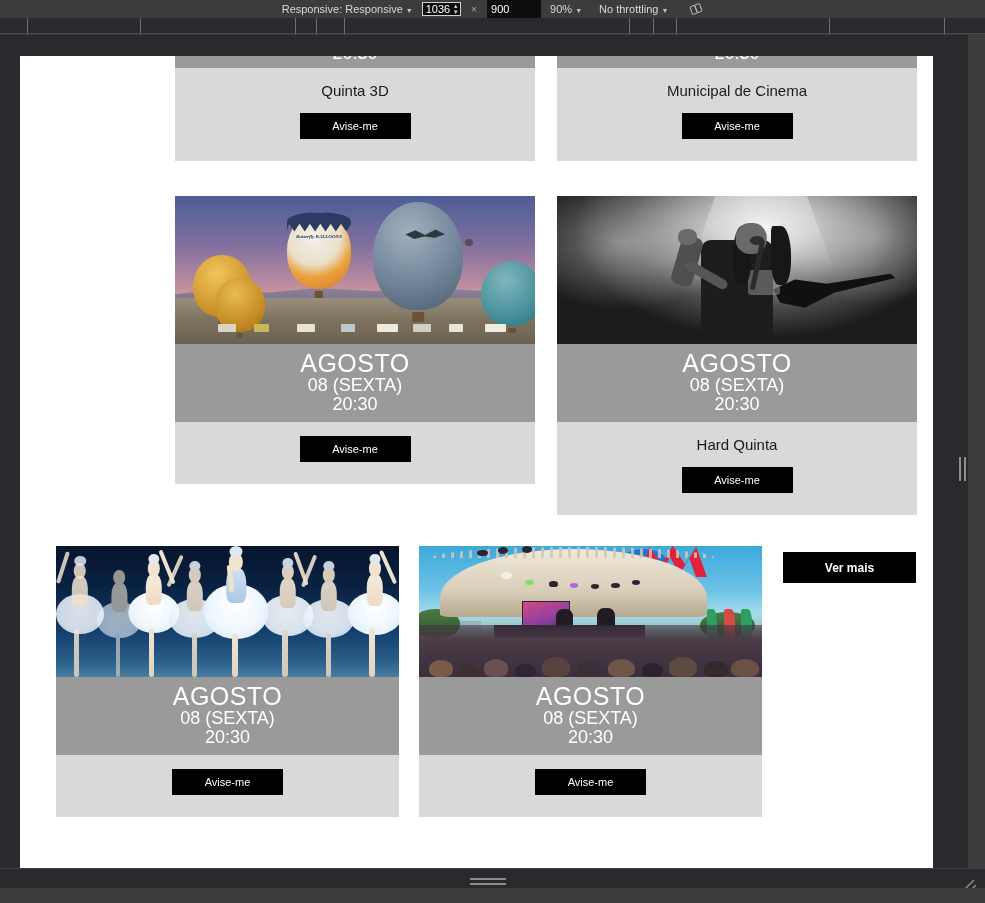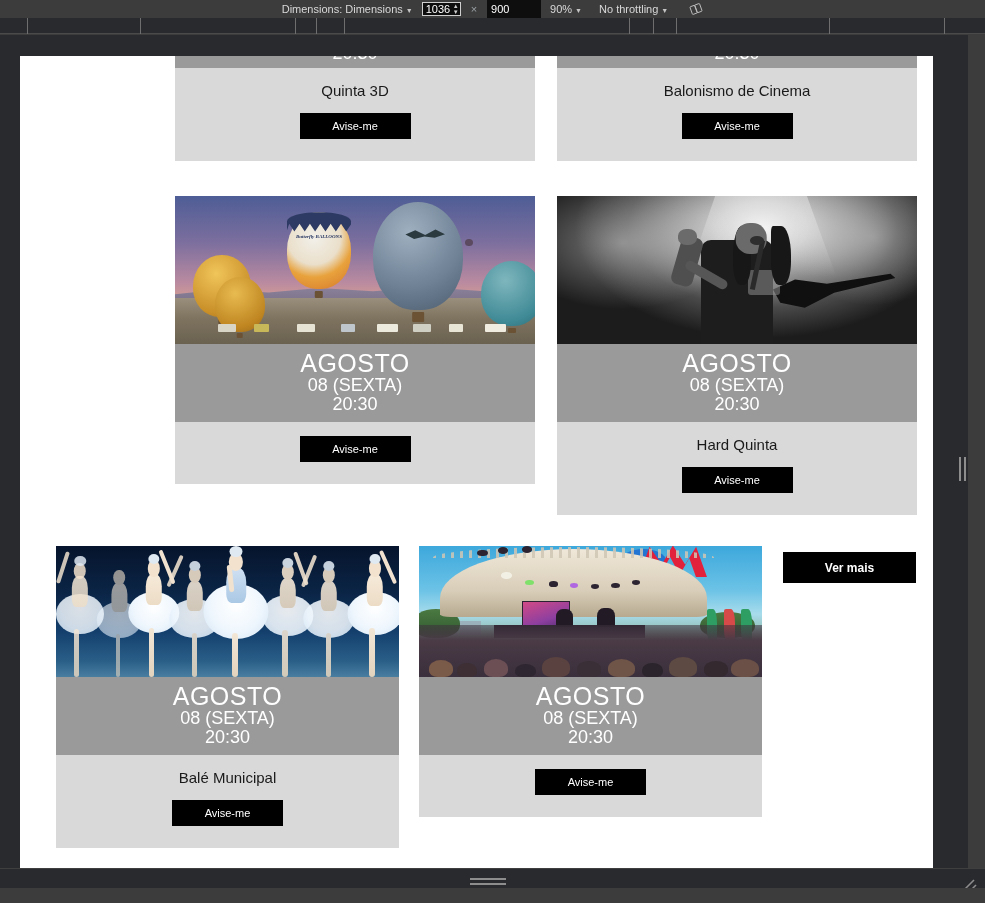--- a/index.html
+++ b/index.html
@@ -264,21 +264,21 @@
     position: absolute; left: 0; top: 0; width: 30px; height: 833px;
     background: #292a2d;
   }
 </style>
 </head>
 <body>
 
 <div class="devtools-toolbar">
 
   <div class="tb-item">
-    <span>Dimensions: Dimensions</span>
+    <span>Responsive: Responsive</span>
     <span class="caret">▼</span>
   </div>
 
   <div class="dim-input-wrap">
     <input type="text" value="1036" style="">
     <span class="spinner">
       <span>▲</span>
       <span>▼</span>
     </span>
   </div>
@@ -327,21 +327,21 @@
       </div>
       <div class="card-title">Quinta 3D</div>
       <button class="btn-avise">Avise-me</button>
       <div style="height:22px"></div>
     </div>
 
     <div class="card" id="card-cinema">
       <div class="cut-band">
         <span class="d-time">20:30</span>
       </div>
-      <div class="card-title">Balonismo de Cinema</div>
+      <div class="card-title">Municipal de Cinema</div>
       <button class="btn-avise">Avise-me</button>
       <div style="height:22px"></div>
     </div>
 
     <div class="card" id="card-balonismo">
       <div class="card-photo" style="height:148px">
         <div class="ph balloons">
           <div class="b-hill"></div>
           <div class="b-ground"></div>
           <div class="bal-far"></div>
@@ -468,21 +468,20 @@
             <div class="bl-leg" style="left:40%;bottom:0;width:10%;height:38%"></div>
             <div class="bl-arm" style="left:70%;bottom:72%;width:8%;height:28%;transform:rotate(-24deg)"></div>
           </div>
         </div>
       </div>
       <div class="date-band">
         <div class="d-month">AGOSTO</div>
         <div class="d-day">08 (SEXTA)</div>
         <div class="d-time">20:30</div>
       </div>
-      <div class="card-title">Balé Municipal</div>
       <button class="btn-avise">Avise-me</button>
       <div style="height:22px"></div>
     </div>
 
     <div class="card" id="card-multi">
       <div class="card-photo" style="height:131px">
         <div class="ph fest">
           <div class="f-bldg" style="left:2%;width:9%;height:16%"></div>
           <div class="f-bldg" style="left:12%;width:6%;height:11%"></div>
           <div class="f-tree" style="left:-2%;width:14%;height:22%"></div>

